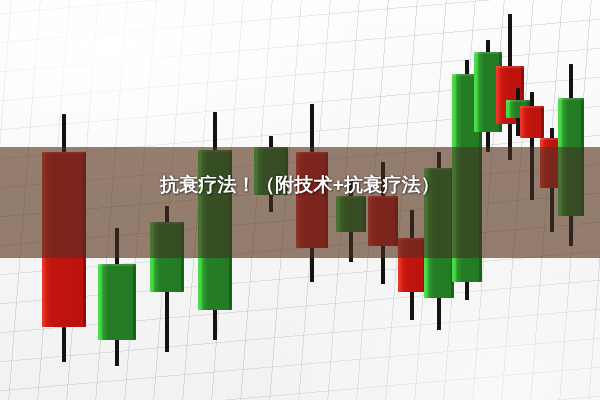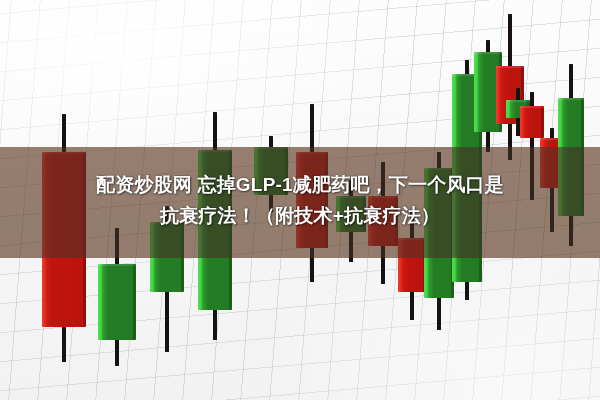--- a/index.html
+++ b/index.html
@@ -206,17 +206,16 @@
       <div class="candle" style="left: 558px; top: 0px; width: 26px; height: 400px;">
         <div class="wick" style="left: 11px; top: 64px; height: 182px;"></div>
         <div class="body up" style="left: 0px; top: 98px; width: 26px; height: 118px;"></div>
       </div>
     </div>
 
   <div class="band-tint" id="band-tint" style="top: 147px; height: 111px;"></div>
   <div class="band" id="band" style="top: 147px; height: 111px;"></div>
 
   <div class="headline" id="headline" style="top: 169px;">
-    <span class="ln">配资炒股网 忘掉GLP-1减肥药吧，下一个风口是</span>
     <span class="ln">抗衰疗法！（附技术+抗衰疗法）</span>
   </div>
 
 </div>
 
 </body></html>

